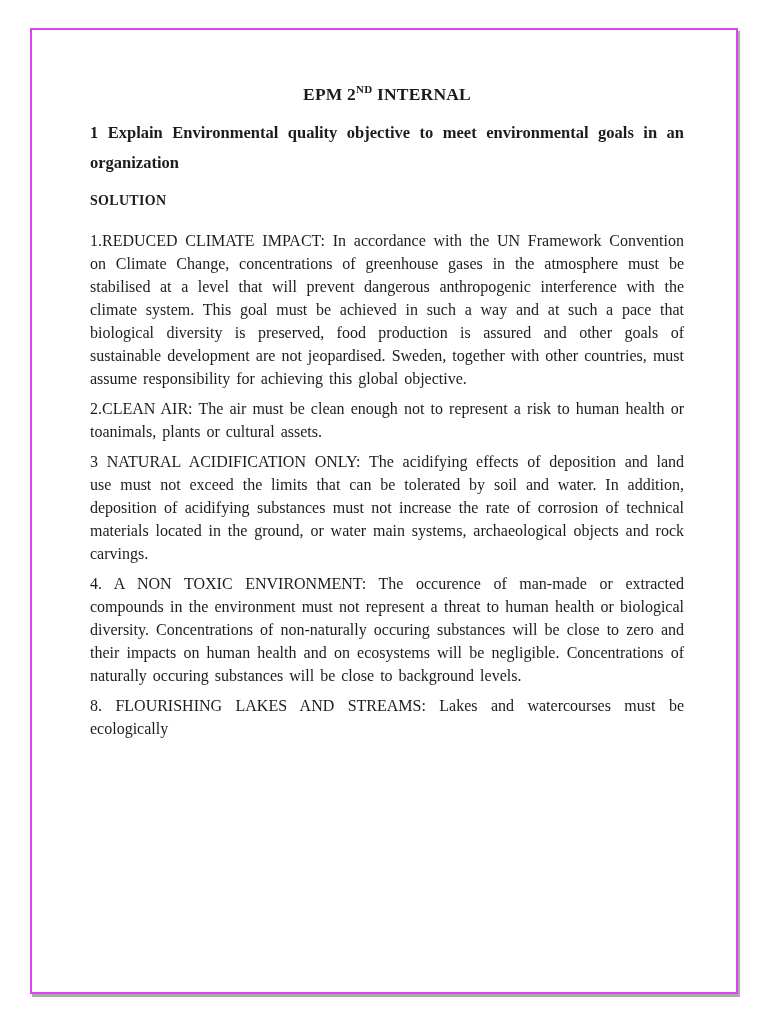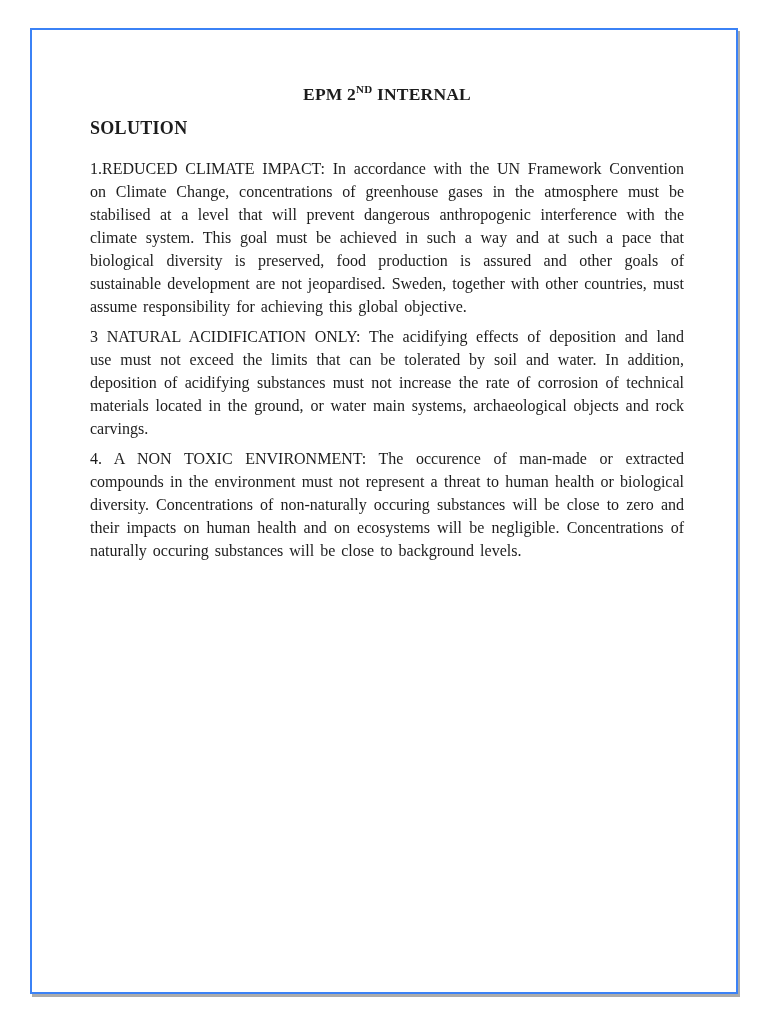--- a/index.html
+++ b/index.html
@@ -13,21 +13,21 @@
     overflow: hidden;
   }
   .page {
     position: absolute;
     left: 30px;
     top: 28px;
     width: 708px;
     height: 966px;
     box-sizing: border-box;
     background: #ffffff;
-    border: 2px solid #3b82f6;
+    border: 2px solid #d946ef;
     box-shadow: 2px 3px 0 #ababab;
     padding: 52px 52px 0 58px;
   }
   .doc-title {
     margin: 0;
     text-align: center;
     font-size: 17.5px;
     font-weight: bold;
     line-height: 24px;
     letter-spacing: 0.2px;
@@ -40,21 +40,21 @@
   .question {
     margin: 12px 0 0 0;
     font-size: 16.5px;
     font-weight: bold;
     line-height: 30px;
     text-align: justify;
     word-spacing: 2.5px;
   }
   .solution-heading {
     margin: 10px 0 0 0;
-    font-size: 18px;
+    font-size: 14px;
     font-weight: bold;
     line-height: 25px;
     letter-spacing: 0.3px;
   }
   .paragraphs {
     margin-top: 16px;
   }
   .paragraphs p {
     margin: 0 0 7px 0;
     font-size: 16px;
@@ -64,22 +64,25 @@
     hyphens: none;
   }
 </style>
 </head>
 <body>
 
 <div class="page">
 
   <h1 class="doc-title"><span>EPM 2</span><sup>ND</sup><span> INTERNAL</span></h1>
 
+  <h2 class="question">1 Explain Environmental quality objective to meet environmental goals in an organization</h2>
 
   <h3 class="solution-heading">SOLUTION</h3>
 
   <div class="paragraphs">
     <p>1.REDUCED CLIMATE IMPACT: In accordance with the UN Framework Convention on Climate Change, concentrations of greenhouse gases in the atmosphere must be stabilised at a level that will prevent dangerous anthropogenic interference with the climate system. This goal must be achieved in such a way and at such a pace that biological diversity is preserved, food production is assured and other goals of sustainable development are not jeopardised. Sweden, together with other countries, must assume responsibility for achieving this global objective.</p>
+    <p>2.CLEAN AIR: The air must be clean enough not to represent a risk to human health or toanimals, plants or cultural assets.</p>
     <p>3 NATURAL ACIDIFICATION ONLY: The acidifying effects of deposition and land use must not exceed the limits that can be tolerated by soil and water. In addition, deposition of acidifying substances must not increase the rate of corrosion of technical materials located in the ground, or water main systems, archaeological objects and rock carvings.</p>
     <p>4. A NON TOXIC ENVIRONMENT: The occurence of man-made or extracted compounds in the environment must not represent a threat to human health or biological diversity. Concentrations of non-naturally occuring substances will be close to zero and their impacts on human health and on ecosystems will be negligible. Concentrations of naturally occuring substances will be close to background levels.</p>
+    <p>8. FLOURISHING LAKES AND STREAMS: Lakes and watercourses must be ecologically</p>
   </div>
 
 </div>
 
 </body></html>

